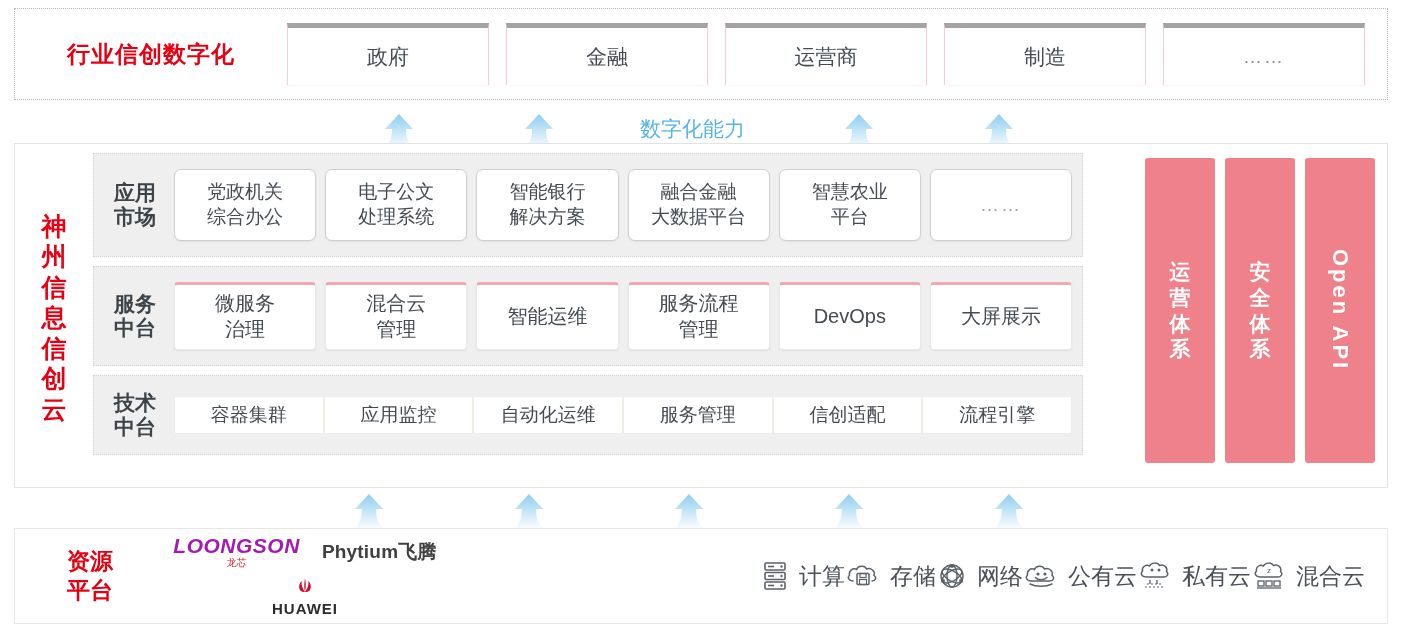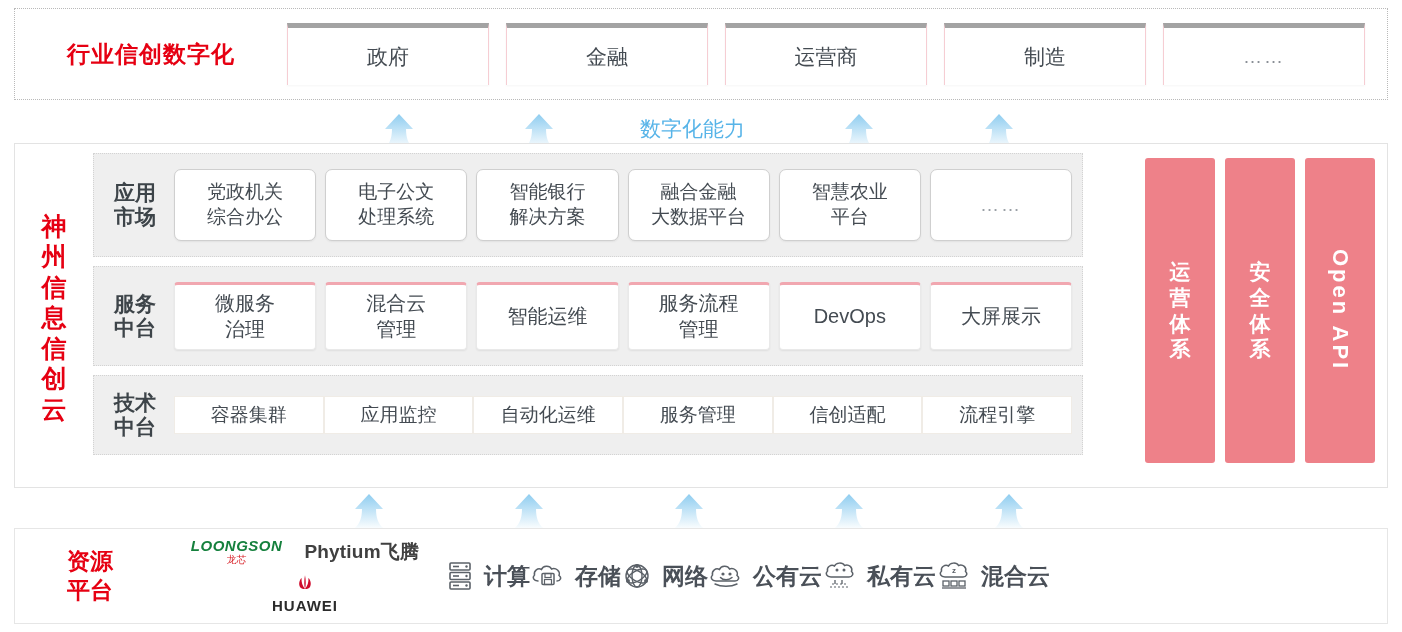--- a/index.html
+++ b/index.html
@@ -155,29 +155,29 @@
     line-height: 1.25;
   }
   .res-title span { display: block; }
   .logos {
     width: 280px;
     display: flex; flex-direction: column; align-items: center; gap: 9px;
   }
   .logo-row { display: flex; align-items: center; gap: 22px; }
   .logo-loongson { display:flex; flex-direction:column; align-items:center; line-height:1; }
   .logo-loongson .en {
-    color:#15803d; font-weight:bold; font-size:15px; font-style: italic;
+    color:#a21caf; font-weight:bold; font-size:21px; font-style: italic;
     letter-spacing: 0.5px;
   }
   .logo-loongson .cn { color:#d8232a; font-size:10px; margin-top:2px; }
   .logo-phytium { color:#404040; font-weight:bold; font-size:19px; letter-spacing:0.2px;text-align:right; }
   .logo-huawei { display:flex; align-items:center; gap:7px;flex-direction:column; }
   .logo-huawei .hw-text { color:#2b2b2b; font-weight:bold; font-size:15px; letter-spacing:1px; }
 
-  .res-items { flex: 1; display: flex; align-items: center; justify-content: flex-start; padding-right: 22px; font-weight: bold; }
+  .res-items { flex: 1; display: flex; align-items: center; justify-content: flex-end; padding-right: 22px; }
   .res-item { display: flex; align-items: center; gap: 9px; }
   .res-item .label { font-size: 23px; color: #4a5058; }
   .res-item svg { display: block; }
 </style>
 </head>
 <body>
 
 <div id="page">
 
   <div class="industry-band">

